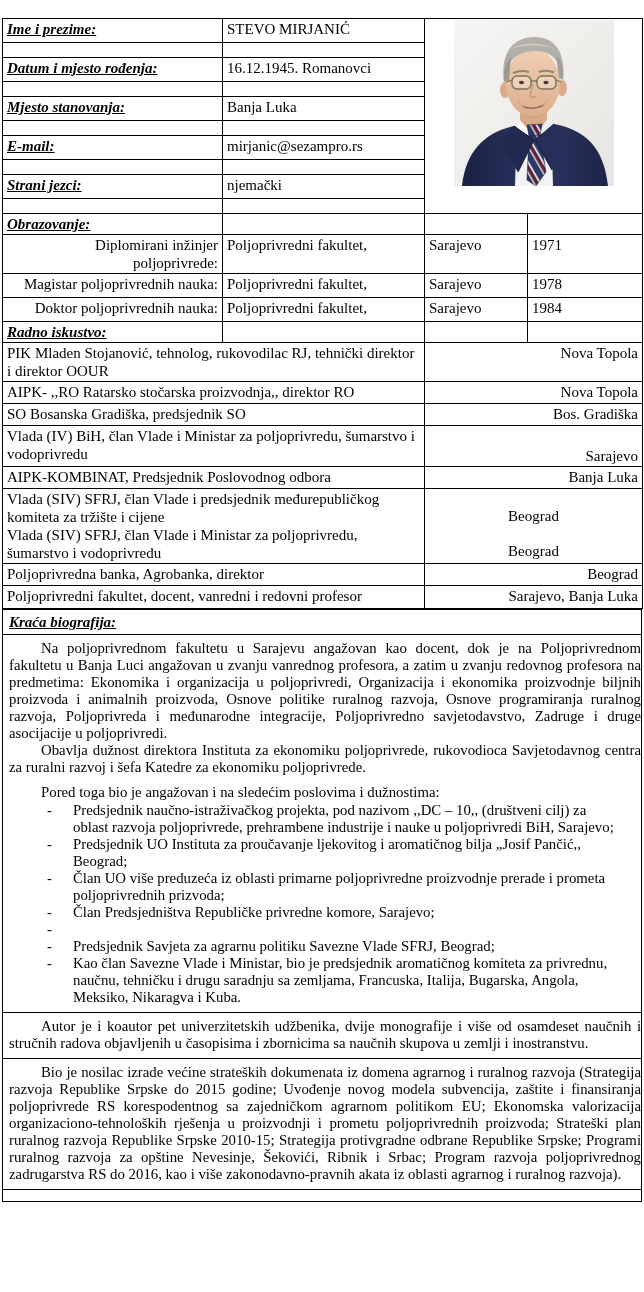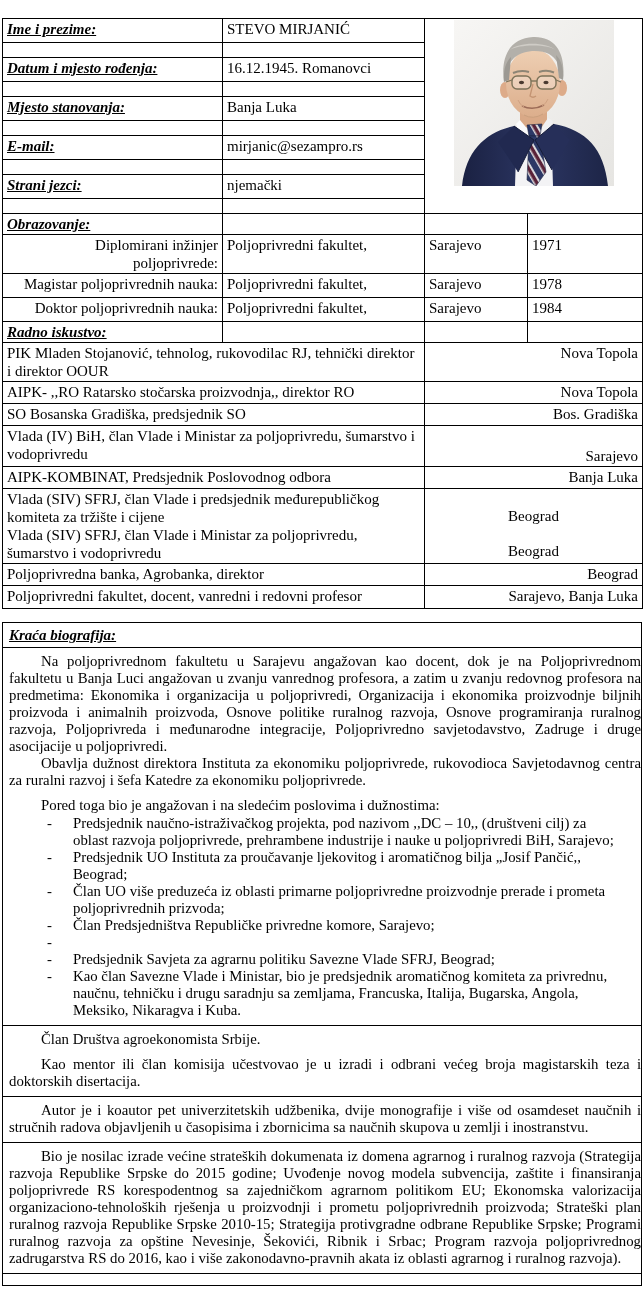--- a/index.html
+++ b/index.html
@@ -28,21 +28,21 @@
   td.place{text-align:right;margin-left:12px;}
   td.place.vb{vertical-align:bottom;}
   .sub{min-height:35px;}
   .subp{min-height:35px;display:flex;align-items:flex-end;justify-content:center;}
 
   
   .box{
     box-sizing:border-box;width:640px;margin:-1px 0 0 2px;
     border:1px solid #000;padding:5px 0 6px 6px;
   }
-  .box.first{margin-top:13px;}
+  .box.first{margin-top:0;}
   .box p{
     margin:0;font-size:14.8px;line-height:17px;text-align:justify;text-indent:32px;
   }
   .box p.gap{margin-top:8px;}
   .box-head{padding:3px 6px;}
   .box-head .hd{
     font-size:15px;font-weight:bold;font-style:italic;text-decoration:underline;
   }
   .bullets{margin:1px 0 0 38px;}
   .bullet{display:flex;font-size:14.8px;line-height:17px;}
@@ -278,24 +278,20 @@
         <span class="dash">-</span>
         <span class="btxt">Predsjednik Savjeta za agrarnu politiku Savezne Vlade SFRJ, Beograd;</span>
       </div>
       <div class="bullet">
         <span class="dash">-</span>
         <span class="btxt">Kao član Savezne Vlade i Ministar, bio je predsjednik aromatičnog komiteta za privrednu, naučnu, tehničku i drugu saradnju sa zemljama, Francuska, Italija, Bugarska, Angola, Meksiko, Nikaragva i Kuba.</span>
       </div>
     </div>
   </div>
 
-  <div class="box">
-    <p>Član Društva agroekonomista Srbije.</p>
-    <p class="gap">Kao mentor ili član komisija učestvovao je u izradi i odbrani većeg broja magistarskih teza i doktorskih disertacija.</p>
-  </div>
 
   <div class="box">
     <p>Autor je i koautor pet univerzitetskih udžbenika, dvije monografije i više od osamdeset naučnih i stručnih radova objavljenih u časopisima i zbornicima sa naučnih skupova u zemlji i inostranstvu.</p>
   </div>
 
   <div class="box">
     <p>Bio je nosilac izrade većine strateških dokumenata iz domena agrarnog i ruralnog razvoja (Strategija razvoja Republike Srpske do 2015 godine; Uvođenje novog modela subvencija, zaštite i finansiranja poljoprivrede RS korespodentnog sa zajedničkom agrarnom politikom EU; Ekonomska valorizacija organizaciono-tehnoloških rješenja u proizvodnji i prometu poljoprivrednih proizvoda; Strateški plan ruralnog razvoja Republike Srpske 2010-15; Strategija protivgradne odbrane Republike Srpske; Programi ruralnog razvoja za opštine Nevesinje, Šekovići, Ribnik i Srbac; Program razvoja poljoprivrednog zadrugarstva RS do 2016, kao i više zakonodavno-pravnih akata iz oblasti agrarnog i ruralnog razvoja).</p>
   </div>
 
   <div class="box">

